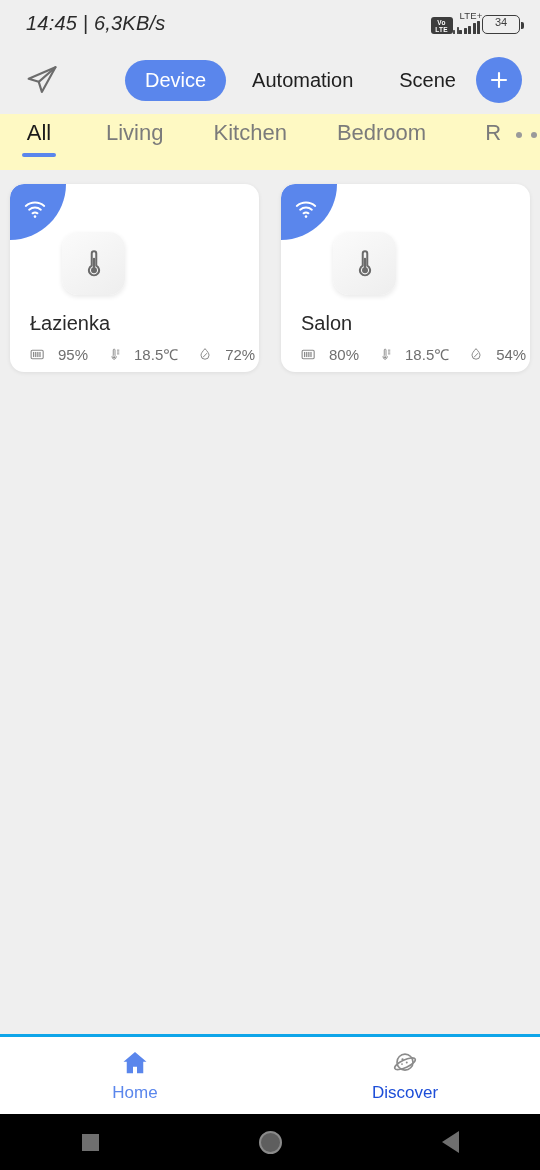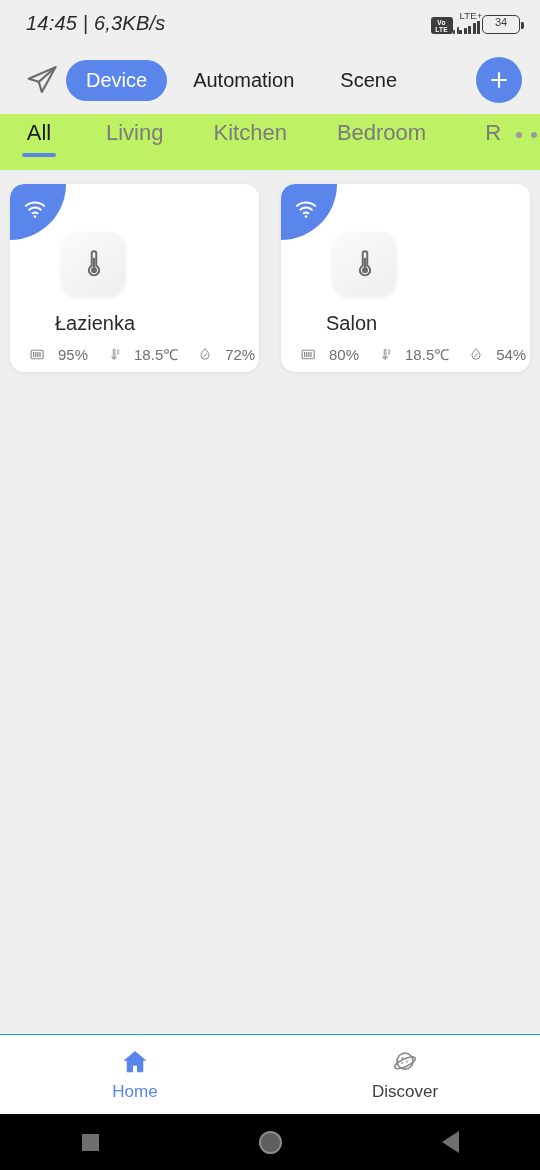--- a/index.html
+++ b/index.html
@@ -62,37 +62,37 @@
   }
 
   
   .header {
     height: 68px; flex: 0 0 68px;
     background: #efefef;
     display: flex; align-items: center; padding: 0 18px;
   }
   .send-icon { width: 48px; height: 48px; display: flex; align-items: center; justify-content: center; }
   .seg-tabs {
-    flex: 1; display: flex; align-items: center; justify-content: flex-start; gap: 6px;
+    flex: 1; display: flex; align-items: center; justify-content: flex-end; gap: 6px;
   }
   .seg-tab {
     font-size: 20px; color: #202020; padding: 9px 20px; border-radius: 22px;
     white-space: nowrap;
   }
   .seg-tab.active { background: #5a86ec; color: #ffffff; font-weight: 400; }
   .fab {
     width: 46px; height: 46px; border-radius: 50%;
     background: #5a86ec; display: flex; align-items: center; justify-content: center;
     flex: 0 0 46px;
   }
 
   
   .rooms {
     height: 56px; flex: 0 0 56px;
-    background: #bef264;
+    background: #fef9c3;
     display: flex; align-items: flex-start; padding: 0 22px;
     overflow: hidden; position: relative;
   }
   .room {
     position: relative; padding: 6px 0 0 0; margin-right: 50px;
     font-size: 22px; color: #7b7b7b; white-space: nowrap;
     display: flex; flex-direction: column; align-items: center;
   }
   .room.active { color: #1b1b1b; }
   .room .bar {
@@ -123,41 +123,41 @@
   .ribbon svg { margin: -6px 0 0 -6px; }
   .dev-icon {
     position: absolute; top: 48px; left: 52px;
     width: 63px; height: 63px; border-radius: 16px;
     background: linear-gradient(145deg,#fbfbfb,#eeeeee);
     box-shadow: 0 2px 5px rgba(0,0,0,.09);
     display: flex; align-items: center; justify-content: center;
   }
   .card-title {
     position: absolute; left: 20px; top: 128px;
-    font-size: 20px; color: #2a2a2a; white-space: nowrap; margin-left: 25px;
+    font-size: 20px; color: #2a2a2a; white-space: nowrap;
   }
   .card-stats {
     position: absolute; left: 19px; top: 160px;
     display: flex; align-items: center; gap: 12px;
     font-size: 15px; color: #6f6f6f; white-space: nowrap;
   }
   .card-stats .val { margin-right: 7px; }
   .card-stats svg { flex: 0 0 auto; }
 
   
   .bottomnav {
     height: 80px; flex: 0 0 80px;
     background: #ffffff;
     display: flex; align-items: center;
-    border-top: 1px solid #0ea5e9;
+    border-top: 3px solid #0ea5e9;
   }
   .navitem {
     flex: 1; display: flex; flex-direction: column; align-items: center; gap: 5px;
   }
-  .navitem .lbl { font-size: 17px; color: #404040; }
+  .navitem .lbl { font-size: 17px; color: #1d4ed8; }
   .navitem.active .lbl { color: #5a86ec; }
 
   
   .androidnav {
     height: 56px; flex: 0 0 56px; background: #000000;
     display: flex; align-items: center;
   }
   .androidnav > div { flex: 1; display: flex; align-items: center; justify-content: center; }
   .nav-square { width: 17px; height: 17px; background: #6f6f6f; }
   .nav-circle {

